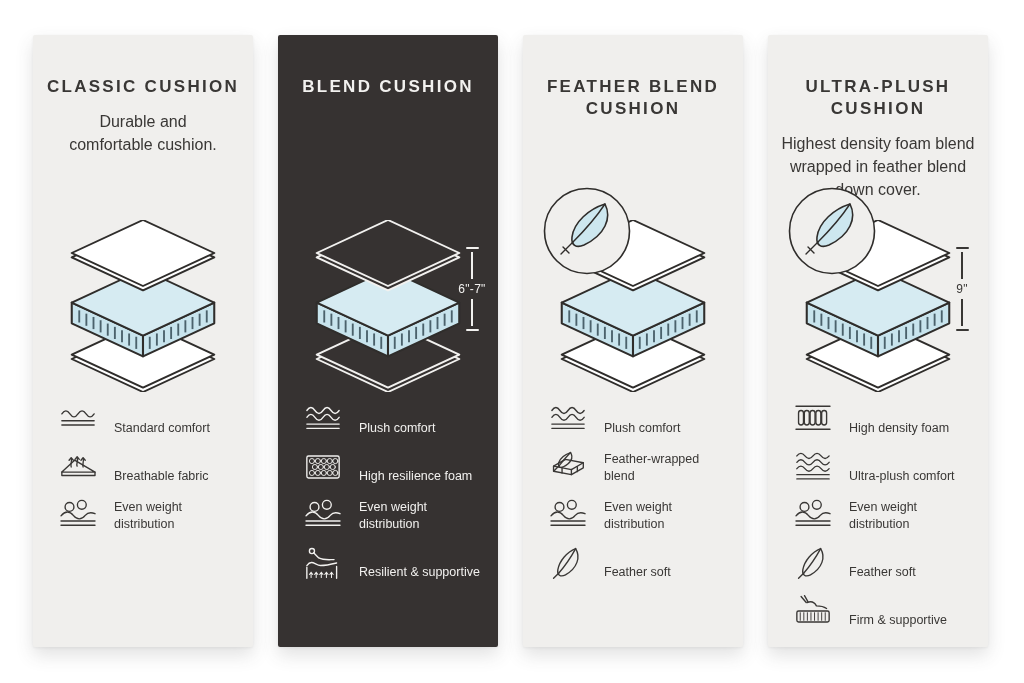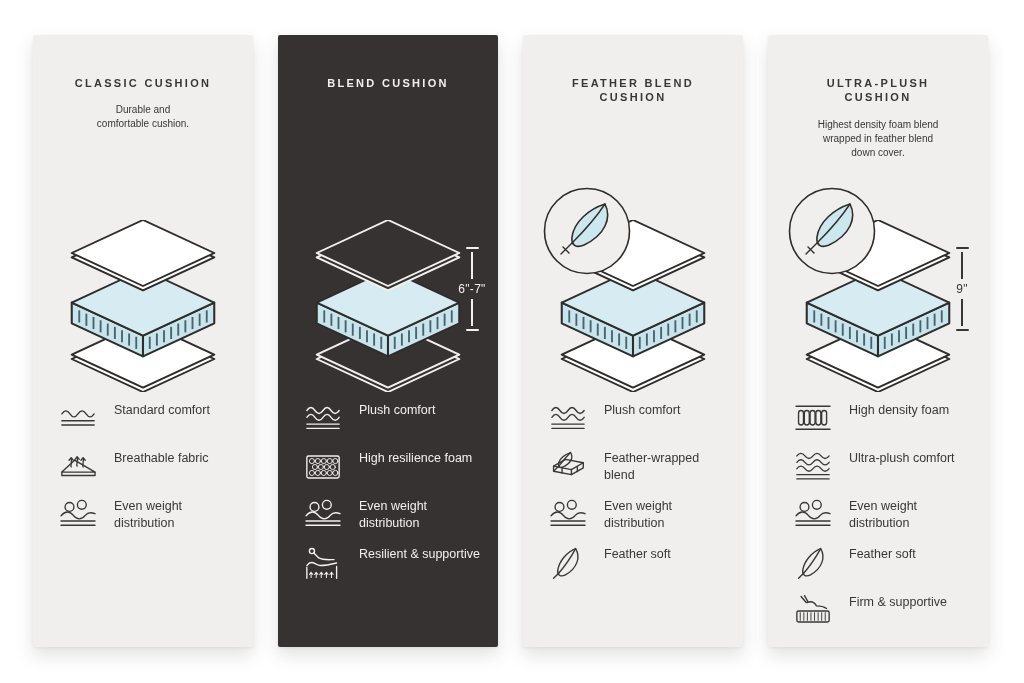--- a/index.html
+++ b/index.html
@@ -11,25 +11,25 @@
   .card{
     position:absolute;top:35px;width:220px;height:612px;
     background:var(--bg);color:var(--ink);
     box-shadow:0 8px 18px rgba(70,70,70,.16), 0 1px 3px rgba(0,0,0,.06);
     border-radius:2px;
   }
   .card.light{--bg:#f0efed;--ink:#393735;--slabfill:#ffffff;--slabstroke:#2f2d2b;}
   .card.dark {--bg:#363231;--ink:#f2f1ef;--slabfill:#363231;--slabstroke:#f2f1ef;}
 
   .title{
-    margin:41px 8px 0;font-size:11px;font-weight:bold;letter-spacing:2.3px;
+    margin:41px 8px 0;font-size:17px;font-weight:bold;letter-spacing:2.3px;
     text-align:center;white-space:pre-line;line-height:1.3;
   }
   .desc{
-    margin:13px 6px 0;font-size:10px;line-height:1.42;text-align:center;white-space:pre-line;
+    margin:13px 6px 0;font-size:16px;line-height:1.42;text-align:center;white-space:pre-line;
   }
 
   .illustration{position:absolute;top:168px;left:0;right:0;height:205px;}
   .stack{position:absolute;left:35px;top:17px;}
   .stack polygon{stroke-width:2.2;stroke-linejoin:round;}
   .slab{fill:var(--slabfill);stroke:var(--slabstroke);}
   .foam-top{fill:#d6ebf2;stroke:#2f2d2b;}
   .foam-side{fill:#c8e4ed;stroke:#2f2d2b;}
   .hatch{stroke:#4b626c;stroke-width:2;}
 
@@ -43,21 +43,21 @@
     display:flex;flex-direction:column;align-items:center;gap:3px;color:var(--ink);
   }
   .cap{width:13px;height:2px;background:currentColor;border-radius:1px;}
   .vline{width:1.6px;flex:1;background:currentColor;}
   .m-label{font-size:12px;letter-spacing:.3px;white-space:nowrap;}
 
   .features{
     position:absolute;left:22px;right:8px;top:367px;margin:0;padding:0;list-style:none;
     display:flex;flex-direction:column;gap:14px;
   }
-  .feature{display:flex;align-items:flex-start;gap:13px;}
+  .feature{display:flex;align-items:flex-end;gap:13px;}
   .f-icon{flex:0 0 46px;display:flex;justify-content:center;}
   .f-icon svg{width:46px;height:34px;}
   .f-icon svg *{fill:none;stroke:currentColor;stroke-linecap:round;stroke-linejoin:round;}
   .f-icon svg{stroke-width:1.6;}
   .f-label{font-size:12.5px;line-height:1.32;max-width:128px;}
 </style>
 </head>
 <body>
 
 <div id="canvas">

